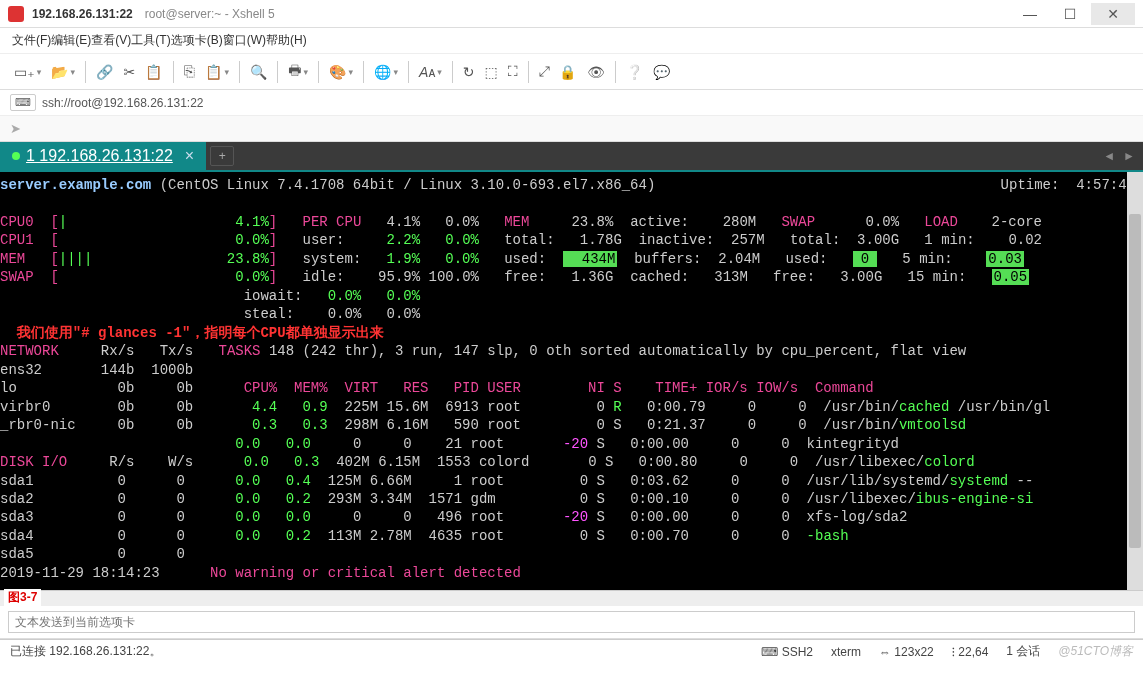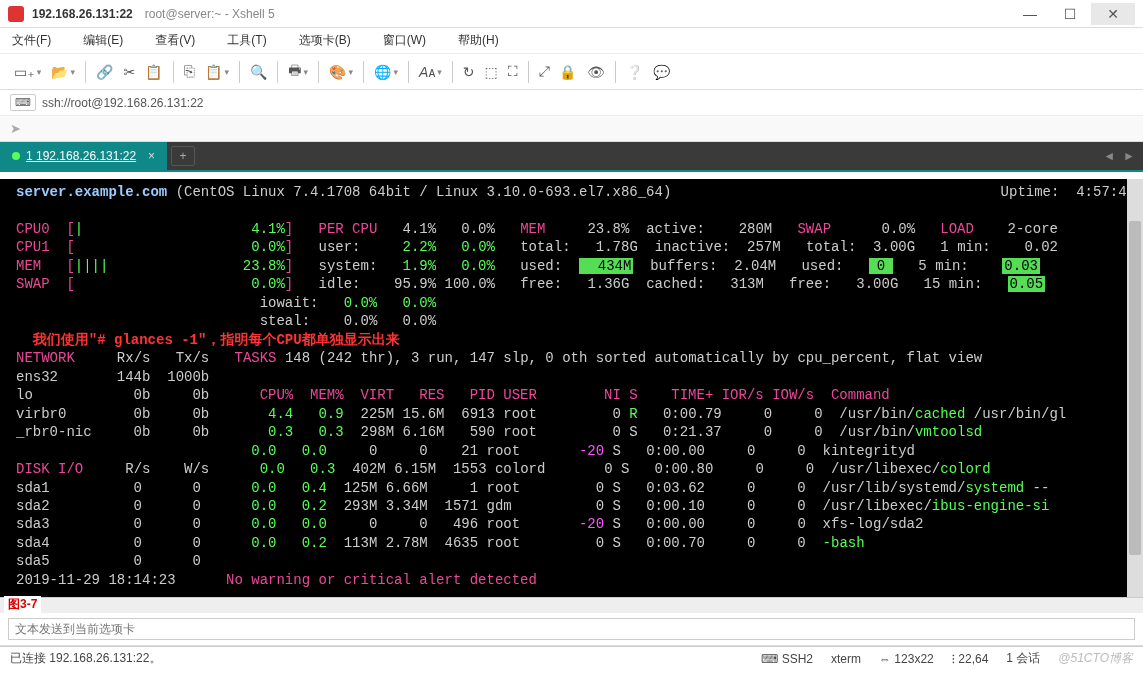--- a/index.html
+++ b/index.html
@@ -4,36 +4,36 @@
 <style>
 * { box-sizing: border-box; margin: 0; padding: 0; }
 body { font-family: Tahoma, Verdana, sans-serif; font-size: 12px; background: #fff; color: #333; width: 1143px; }
 .titlebar { height: 28px; display: flex; align-items: center; padding: 0 8px; border-bottom: 1px solid #ddd; }
 .titlebar .appicon { width: 16px; height: 16px; background: #d33; border-radius: 3px; margin-right: 8px; }
 .titlebar .title-b { font-weight: bold; }
 .titlebar .title-g { color: #888; margin-left: 12px; }
 .winbtns { margin-left: auto; display: flex; gap: 2px; }
 .winbtn { width: 38px; height: 22px; display: flex; align-items: center; justify-content: center; font-size: 14px; color: #555; }
 .winbtn.close { background: #e8e8e8; width: 44px; }
-.menubar { height: 26px; display: flex; align-items: center; padding: 0 12px; gap: 32px; border-bottom: 1px solid #eee; }
+.menubar { height: 26px; display: flex; align-items: center; padding: 0 12px; gap: 0; border-bottom: 1px solid #eee; }
 .toolbar { height: 36px; display: flex; align-items: center; padding: 0 10px; gap: 2px; border-bottom: 1px solid #ddd; }
 .tbtn { padding: 4px 4px; display: flex; align-items: center; color: #555; font-size: 14px; }
 .tdd { font-size: 9px; color: #888; margin-left: 2px; }
 .sep { width: 1px; height: 22px; background: #ccc; margin: 0 4px; }
 .addr { height: 26px; display: flex; align-items: center; padding: 0 10px; color: #555; border-bottom: 1px solid #eee; }
 .addr .key { border: 1px solid #ccc; padding: 1px 4px; border-radius: 2px; margin-right: 6px; font-size: 11px; }
 .tip { height: 26px; display: flex; align-items: center; padding: 0 10px; color: #777; border-bottom: 1px solid #ddd; background: #f9f9f9; }
 .tip .arr { color: #aaa; margin-right: 6px; font-size: 13px; }
 .tabstrip { height: 30px; background: #3a3a3a; display: flex; align-items: stretch; border-bottom: 2px solid #188; position: relative; }
-.tab { background: #188; color: #fff; display: flex; align-items: center; padding: 0 12px; gap: 6px; font-size: 12px; }
+.tab { background: #188; color: #fff; display: flex; align-items: center; padding: 0 12px; gap: 6px; font-size: 16px; }
 .tab .dot { width: 8px; height: 8px; background: #5f5; border-radius: 50%; }
 .tab .x { margin-left: 6px; color: #cde; cursor: pointer; }
 .addtab { width: 24px; display: flex; align-items: center; justify-content: center; color: #aaa; cursor: pointer; border: 1px solid #555; margin: 4px; border-radius: 2px; }
 .tabstrip .nav { margin-left: auto; display: flex; align-items: center; color: #888; padding-right: 8px; gap: 8px; }
-.terminal { background: #000; color: #ccc; font-family: "Consolas","Courier New",monospace; font-size: 14px; line-height: 1.32; padding: 4px 8px 8px 16px; white-space: pre; position: relative; overflow: hidden; margin-top: 7px; }
+.terminal { background: #000; color: #ccc; font-family: "Consolas","Courier New",monospace; font-size: 14px; line-height: 1.32; padding: 4px 8px 8px 0; white-space: pre; position: relative; overflow: hidden; }
 .terminal .w { color: #ec4899; }
 .terminal .b { color: #9cf; font-weight: bold; }
 .terminal .hl { background: #5d5; color: #000; padding: 0 2px; }
 .terminal .hl2 { background: #5d5; color: #000; padding: 0 8px; }
 .terminal .g { color: #5f5; }
 .terminal .m { color: #f5f; }
 .terminal .red { color: #f33; font-weight: bold; }
 .scrollv { position: absolute; right: 0; top: 0; bottom: 0; width: 16px; background: #ddd; }
 .scrollv .thumb { position: absolute; left: 2px; right: 2px; top: 10%; bottom: 10%; background: #bbb; border-radius: 2px; }
 .scrollh { height: 16px; background: #eee; border-top: 1px solid #ccc; position: relative; }

